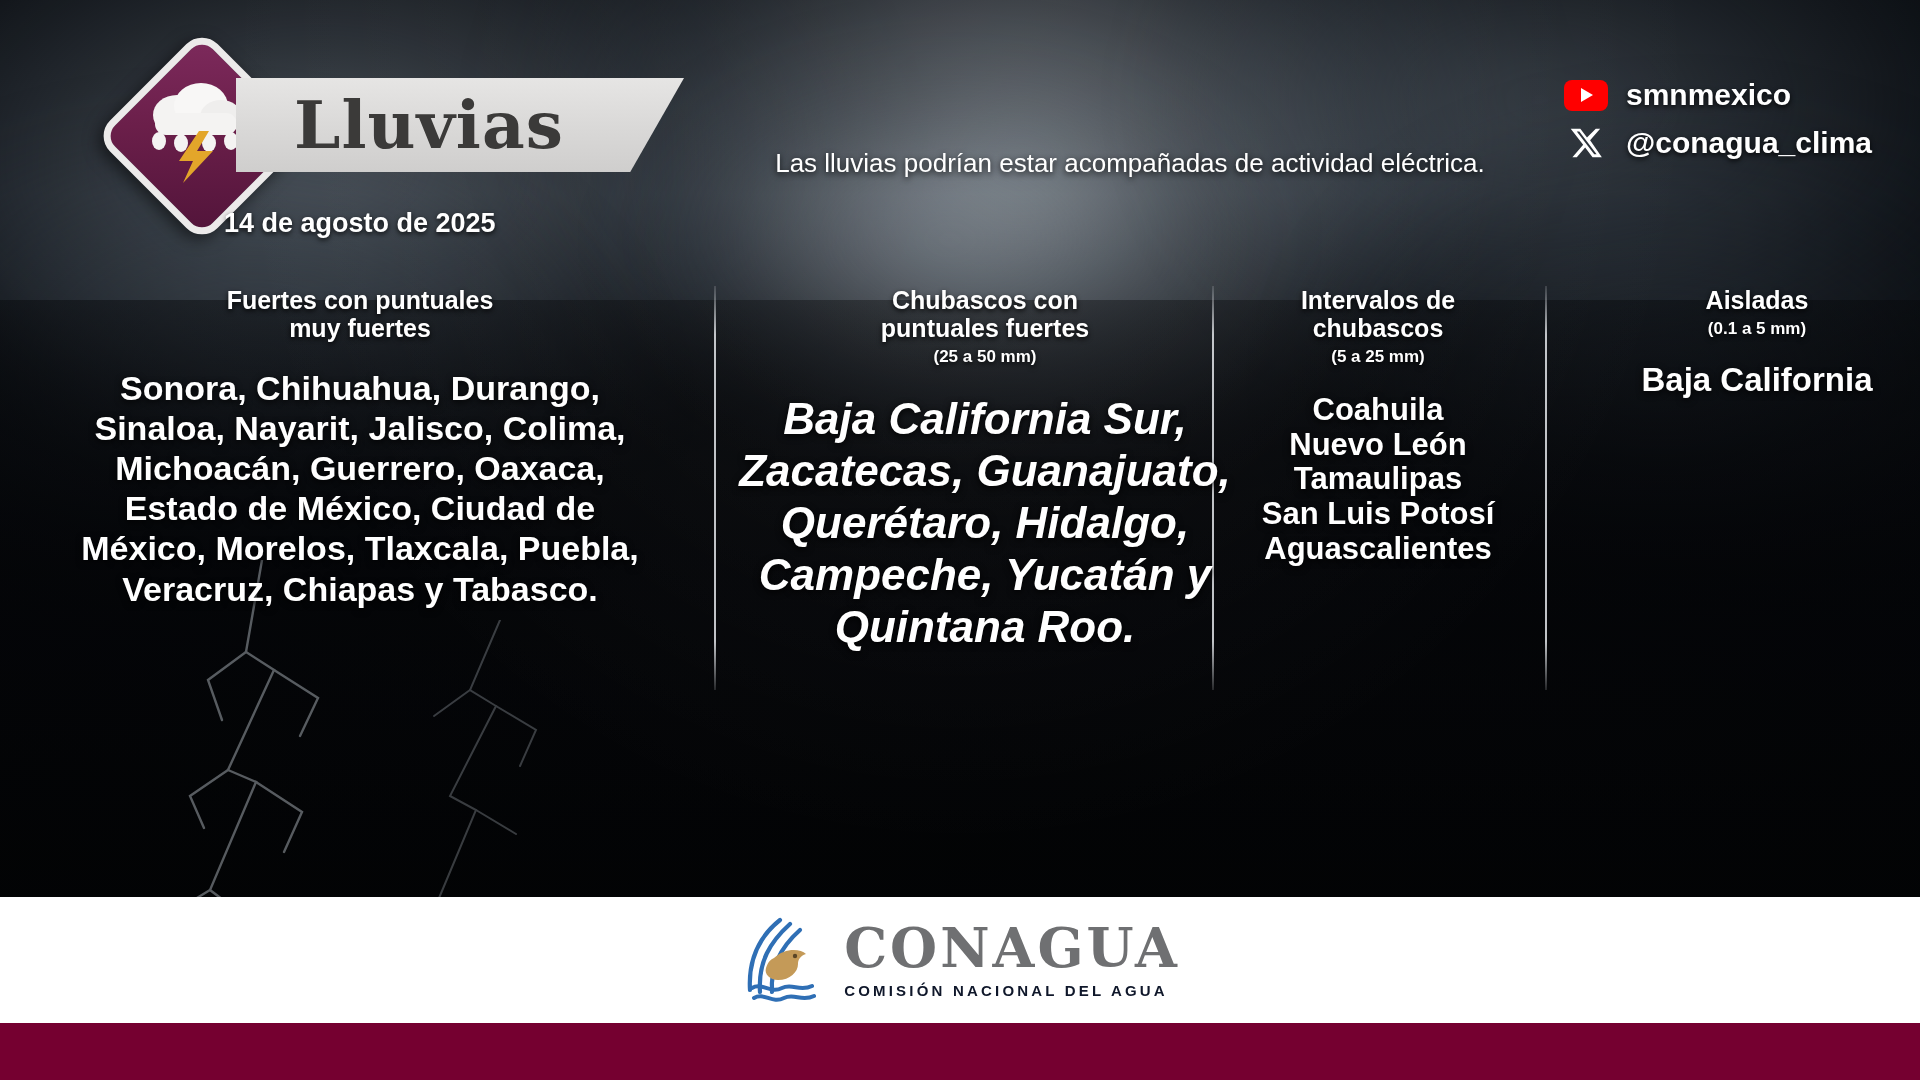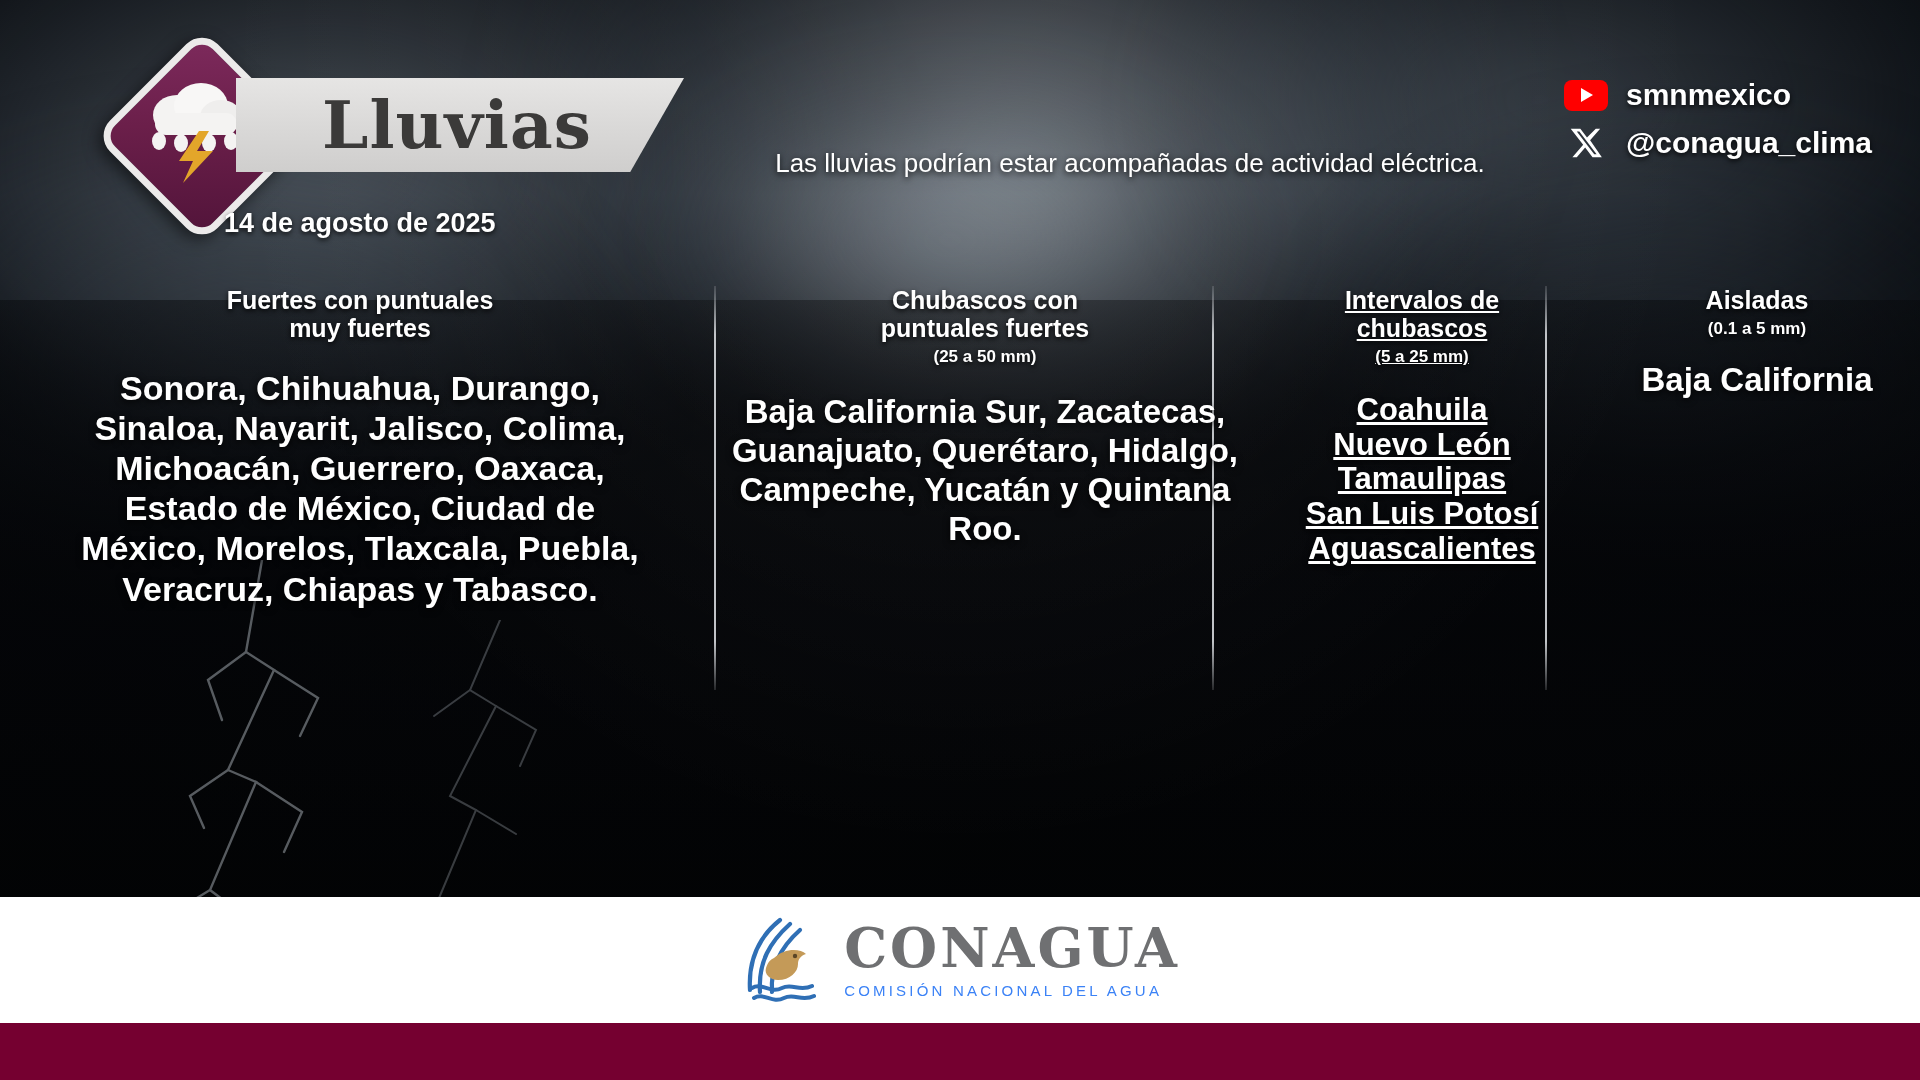--- a/index.html
+++ b/index.html
@@ -41,21 +41,21 @@
       box-shadow:0 6px 16px rgba(0,0,0,.55);}
   .diamond-art{position:absolute;left:18px;top:22px;width:138px;height:138px;
       display:flex;align-items:center;justify-content:center;}
 
   .ribbon{position:absolute;left:236px;top:78px;height:94px;width:448px;
       background:linear-gradient(180deg,#e6e5e4 0%,#d9d8d7 55%,#cfcecd 100%);
       clip-path:polygon(0 0, 100% 0, 88% 100%, 0 100%);
       display:flex;align-items:center;
       box-shadow:0 3px 10px rgba(0,0,0,.45);}
   .ribbon-text{font-family:"DejaVu Serif", serif;font-weight:700;font-size:66px;
-      color:#3b3a39;letter-spacing:1px;margin-left:86px;line-height:1;}
+      color:#3b3a39;letter-spacing:1px;margin-left:58px;line-height:1;}
 
   .datetext{position:absolute;left:224px;top:208px;font-size:27px;font-weight:700;
       color:#ffffff;text-shadow:0 2px 5px rgba(0,0,0,.85);}
 
   .subtitle{position:absolute;left:720px;top:148px;width:820px;text-align:center;
       font-size:26px;color:#ffffff;font-weight:400;
       text-shadow:0 2px 6px rgba(0,0,0,.9);}
 
   
   .social{position:absolute;right:48px;top:78px;display:flex;flex-direction:column;gap:14px;}
@@ -71,41 +71,41 @@
   .col-title{font-size:25px;font-weight:700;line-height:1.12;
       text-shadow:0 2px 5px rgba(0,0,0,.9);}
   .col-range{font-size:17px;font-weight:700;margin-top:5px;
       text-shadow:0 2px 5px rgba(0,0,0,.9);}
   .col-body{margin-top:26px;font-size:34px;font-weight:700;line-height:1.18;
       text-shadow:0 2px 7px rgba(0,0,0,.95);}
   .col-body.tight{line-height:1.12;}
 
   .col1{left:60px;width:600px;}
   .col2{left:730px;width:510px;}
-  .col3{left:1272px;width:300px;text-decoration:underline;}
+  .col3{left:1228px;width:300px;}
   .col4{left:1592px;width:330px;}
   .col4 .col-body{font-size:33px;margin-top:22px;}
   .col3 .col-body{font-size:31px;margin-top:26px;}
-  .col2 .col-body{font-size:33px;}
+  .col2 .col-body{font-size:44px;font-style:italic;}
 
   .divider{position:absolute;top:0;width:2px;
       background:linear-gradient(180deg, rgba(225,228,232,.15), rgba(225,228,232,.85) 12%, rgba(225,228,232,.85) 88%, rgba(225,228,232,.15));}
   .d1{left:714px;height:404px;}
   .d2{left:1212px;height:404px;}
   .d3{left:1545px;height:404px;}
 
   
   .footer{position:absolute;left:0;top:897px;width:1920px;height:126px;background:#ffffff;
       display:flex;align-items:center;justify-content:center;}
   .logo{display:flex;align-items:center;gap:18px;}
   .logo-mark{width:86px;height:92px;flex:0 0 auto;}
   .logo-text{display:flex;flex-direction:column;justify-content:center;}
   .logo-title{font-family:"DejaVu Serif", serif;font-weight:700;font-size:54px;color:#6f7072;
       letter-spacing:3px;line-height:1;}
-  .logo-sub{font-size:15px;font-weight:400;color:#3b82f6;letter-spacing:3.2px;margin-top:7px;}
+  .logo-sub{font-size:15px;font-weight:700;color:#0f172a;letter-spacing:3.2px;margin-top:7px;}
   .bottombar{position:absolute;left:0;top:1023px;width:1920px;height:57px;background:#750030;}
 </style>
 </head>
 <body>
 
 <div class="stage">
 
   <div class="sky">
     <div class="cloudmass c1"></div>
     <div class="cloudmass c2"></div>

